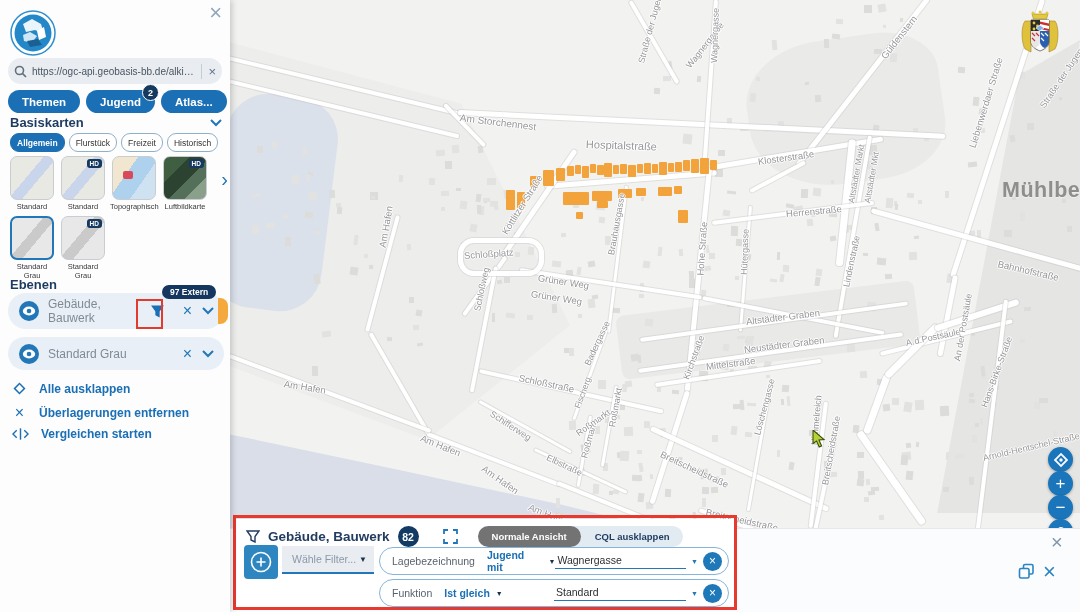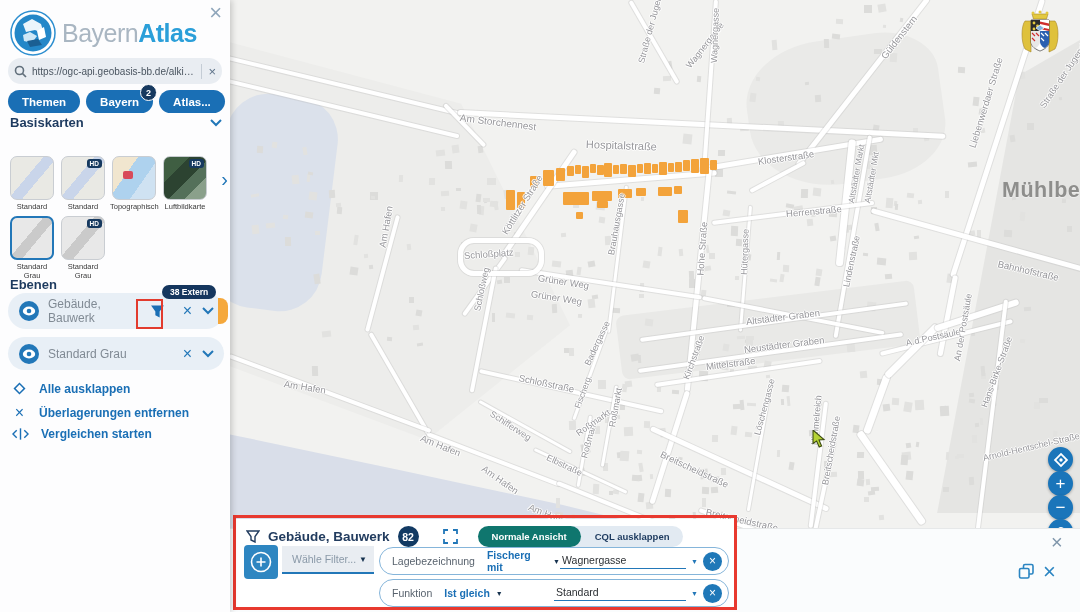--- a/index.html
+++ b/index.html
@@ -68,21 +68,21 @@
         border-top:1px solid rgba(0,0,0,.08);}
   #filter-panel{position:absolute;left:236px;top:519px;width:498px;height:88px;background:#fff;z-index:12;}
   #filter-annotation{position:absolute;left:233px;top:515px;width:504px;height:95px;border:3px solid #e8392f;
         z-index:14;pointer-events:none;box-sizing:border-box;}
   .fp-head{display:flex;align-items:center;padding:7px 10px 3px 10px;gap:8px;}
   .fp-title{font-size:13.5px;font-weight:bold;color:#223c5f;}
   .fp-count{width:21px;height:21px;border-radius:50%;background:#123a63;color:#fff;font-size:10.5px;
         font-weight:bold;display:flex;align-items:center;justify-content:center;}
   .fp-toggle{display:flex;background:#e2eaf2;border-radius:12px;height:21px;margin-left:12px;align-items:center;}
   .fp-seg{font-size:9.5px;font-weight:bold;padding:0 14px;line-height:21px;color:#1d3a5f;border-radius:12px;}
-  .fp-seg.on{background:#0f766e;color:#fff;}
+  .fp-seg.on{background:#737373;color:#fff;}
   .plus-btn{position:absolute;left:8px;top:26px;width:34px;height:34px;background:#2e86c1;border-radius:4px;
         display:flex;align-items:center;justify-content:center;}
   .wf{position:absolute;left:46px;top:27px;width:92px;height:28px;background:#e9edf2;
         border-bottom:2px solid #2277b8;display:flex;align-items:center;box-sizing:border-box;}
   .wf .wtxt{font-size:10.5px;color:#8a99a8;margin-left:10px;flex:1;}
   .wf .caret{font-size:8px;color:#16324f;margin-right:7px;}
   .frow{position:absolute;left:143px;width:350px;height:28px;border:1.5px solid #85b5da;border-radius:14px;
         display:flex;align-items:center;padding:0 6px 0 12px;box-sizing:border-box;background:#fff;}
   .frow .fld{font-size:10.5px;color:#59636e;}
   .frow .op{font-size:10.5px;font-weight:bold;color:#1a6fb5;margin-left:12px;}
@@ -630,21 +630,21 @@
       <path d="M11,6.5 V15.5 M6.5,11 H15.5" stroke="#fff" stroke-width="1.6"></path>
     </svg>
   </div>
   <div class="wf">
     <span class="wtxt">Wähle Filter...</span>
     <span class="caret">▼</span>
   </div>
 
   <div class="frow" style="top:28px;">
     <span class="fld">Lagebezeichnung</span>
-    <span class="op">Fischerg mit</span>
+    <span class="op">Jugend mit</span>
     <span class="caret">▼</span>
     <span class="vgroup">
       <span class="val">Wagnergasse</span>
       <span class="caret2">▼</span>
       <span class="xbtn">×</span>
     </span>
   </div>
   <div class="frow" style="top:60px;">
     <span class="fld">Funktion</span>
     <span class="op">Ist gleich</span>
@@ -663,52 +663,55 @@
 
   <div class="logo-row">
     <svg width="46" height="46" viewBox="0 0 46 46">
       <circle cx="23" cy="23" r="22" fill="#fff" stroke="#2e8fd0" stroke-width="1.5"></circle>
       <circle cx="23" cy="23" r="18.5" fill="#2487c8"></circle>
       <polygon points="13,14 22,9 31,14 34,24 25,20 16,22" fill="#eaf4fb"></polygon>
       <polygon points="13,25 20,22 27,26 22,33 14,31" fill="#cfe7f6"></polygon>
       <polygon points="27,21 34,17 36,27 29,30" fill="#ffffff"></polygon>
       <polygon points="17,31 28,29 32,35 20,37" fill="#1b5f93"></polygon>
     </svg>
-    <span class="brand">
-      <span class="b1">Bayern</span><span class="b2">Atlas</span>
-    </span>
   </div>
 
   <div class="search">
     <svg width="13" height="13" viewBox="0 0 13 13">
       <circle cx="5.5" cy="5.5" r="4" fill="none" stroke="#62707c" stroke-width="1.6"></circle>
       <line x1="8.6" y1="8.6" x2="12" y2="12" stroke="#62707c" stroke-width="1.6"></line>
     </svg>
     <span class="txt">https://ogc-api.geobasis-bb.de/alkis-verein</span>
     <span class="clr">×</span>
   </div>
 
   <div class="tabs">
     <div class="tab">
       <span>Themen</span>
     </div>
     <div class="tab">
-      <span>Bayern</span>
+      <span>Jugend</span>
       <span class="tbadge">2</span>
     </div>
     <div class="tab">
       <span>Atlas...</span>
     </div>
   </div>
 
   <div class="sec-head" style="top:115px;">Basiskarten</div>
   <svg class="chev" style="position:absolute;right:8px;top:119px;" width="12" height="8" viewBox="0 0 12 8">
     <polyline points="1,1 6,6 11,1" fill="none" stroke="#2277b8" stroke-width="2"></polyline>
   </svg>
 
+  <div class="cat-pills">
+    <span class="cpill sel">Allgemein</span>
+    <span class="cpill">Flurstück</span>
+    <span class="cpill">Freizeit</span>
+    <span class="cpill">Historisch</span>
+  </div>
 
   <div class="thumb" style="left:8px;top:156px;">
     <div class="timg" style="background:linear-gradient(130deg,#e9e9e4 42%,#c9d5ea 42%,#c9d5ea 60%,#e9e9e4 60%);"></div>
     <div class="tlabel">Standard</div>
   </div>
   <div class="thumb" style="left:59px;top:156px;">
     <div class="timg" style="background:linear-gradient(130deg,#e9e9e4 42%,#c9d5ea 42%,#c9d5ea 60%,#e9e9e4 60%);">
       <span class="hd">HD</span>
     </div>
     <div class="tlabel">Standard</div>
@@ -733,21 +736,21 @@
   </div>
   <div class="thumb" style="left:59px;top:216px;">
     <div class="timg" style="background:linear-gradient(130deg,#e8e8e8 42%,#cacaca 42%,#cacaca 60%,#e8e8e8 60%);">
       <span class="hd">HD</span>
     </div>
     <div class="tlabel">Standard Grau</div>
   </div>
 
   <div class="sec-head" style="top:277px;">Ebenen</div>
 
-  <span class="extern-badge">38 Extern</span>
+  <span class="extern-badge">97 Extern</span>
 
   <div class="layer" style="top:293px;height:36px;">
     <svg width="22" height="22" viewBox="0 0 22 22">
       <circle cx="11" cy="11" r="10" fill="#2277b8"></circle>
       <ellipse cx="11" cy="11" rx="6.2" ry="4.4" fill="#fff"></ellipse>
       <circle cx="11" cy="11" r="2.3" fill="#2277b8"></circle>
     </svg>
     <span class="lname">Gebäude, Bauwerk</span>
     <svg width="15" height="15" viewBox="0 0 14 13" style="margin-right:4px;">
       <path d="M1,1 H13 L9,6.5 V12 L5,10 V6.5 Z" fill="#1a6fb5"></path>

